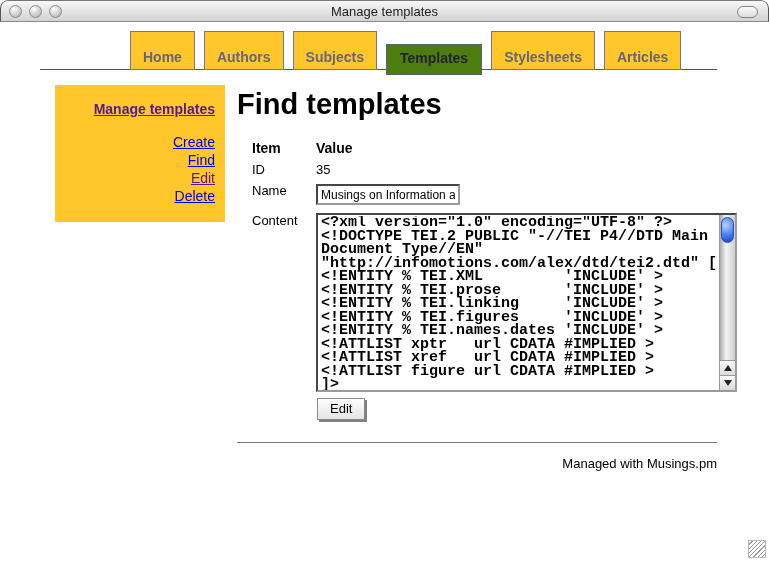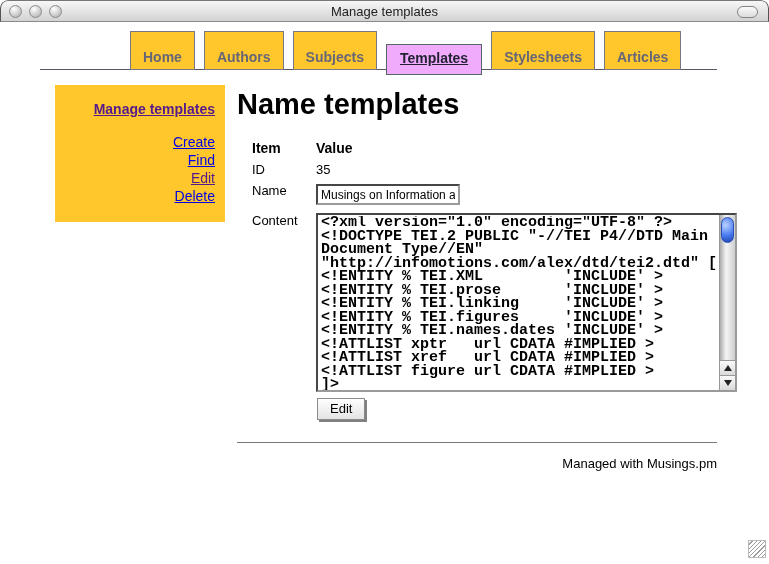--- a/index.html
+++ b/index.html
@@ -41,22 +41,22 @@
   .tabs {
     position:absolute; top:42px; left:130px; display:flex; gap:9px;
     align-items:flex-end; z-index:2; height:28px;
   }
   .tab {
     background:var(--accent_yellow); border:1px solid #778;
     color:var(--tab_text); font-size:14px; font-weight:bold;
     padding:17px 12px 4px 12px; cursor:default; line-height:16px;
   }
   .tab.active {
-    background:#f0abfc; border-color:#566; color:#223;
-    padding:5px 13px 8px 13px; margin-bottom:-5px; z-index:3; position:relative;text-decoration:underline;
+    background:#4d7c0f; border-color:#566; color:#223;
+    padding:5px 13px 8px 13px; margin-bottom:-5px; z-index:3; position:relative;
   }
   
   .sidebar {
     position:absolute; left:55px; top:85px; width:170px; height:137px;
     background:var(--accent_yellow); text-align:right;
     padding:16px 10px 0 0;
   }
   .sidebar-heading {
     font-size:14px; font-weight:bold; text-decoration:underline;
     color:var(--link_visited); display:block; margin-bottom:16px;
@@ -150,21 +150,21 @@
 
   <aside class="sidebar">
     <span class="sidebar-heading">Manage templates</span>
     <a class="side-link" href="#">Create</a>
     <a class="side-link" href="#">Find</a>
     <a class="side-link visited" href="#">Edit</a>
     <a class="side-link" href="#">Delete</a>
   </aside>
 
   <main class="main">
-    <h1 class="page-title">Name templates</h1>
+    <h1 class="page-title">Find templates</h1>
 
     <div class="form-table">
       <div class="cell hdr">Item</div>
       <div class="cell hdr">Value</div>
 
       <div class="cell">ID</div>
       <div class="cell">35</div>
 
       <div class="cell">Name</div>
       <div class="cell">

